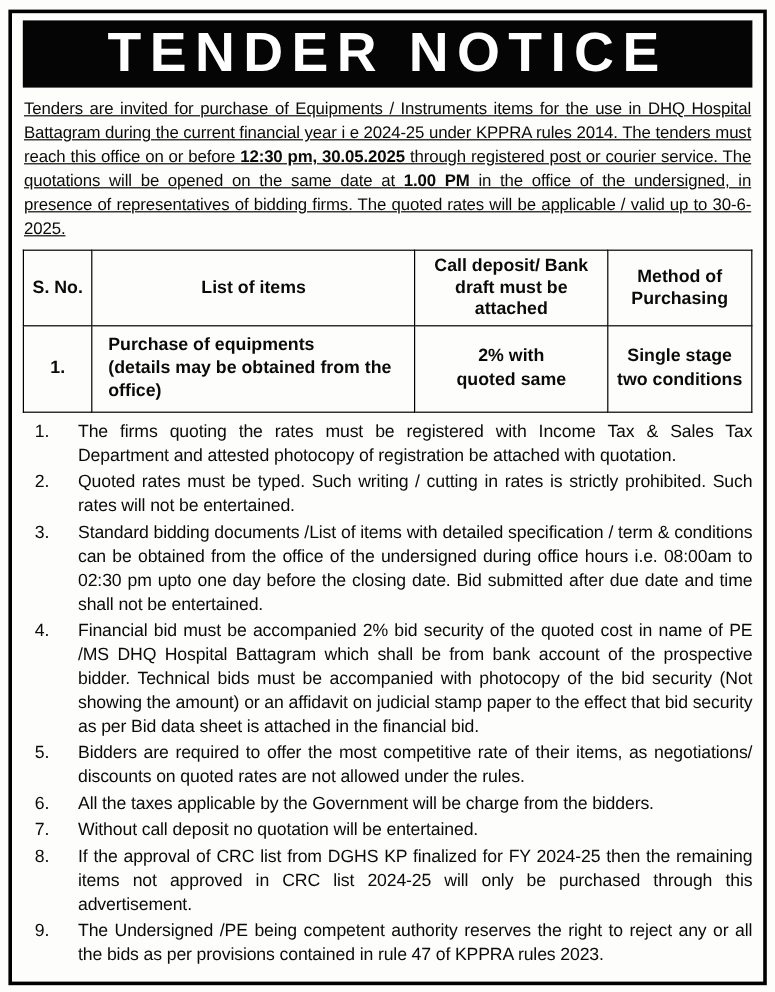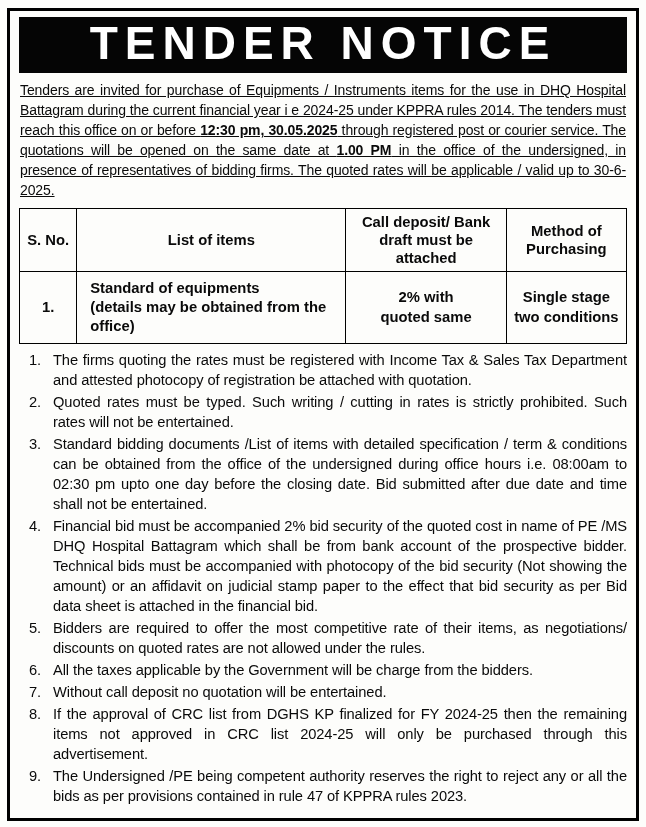--- a/index.html
+++ b/index.html
@@ -15,21 +15,21 @@
   th{line-height:1.22;padding-top:4px;padding-bottom:4px;}
   td{line-height:1.3;padding-top:7px;padding-bottom:7px;}
   .col-sno{width:8.5%;}
   .col-name{width:45.5%;}
   .col-deposit{width:26.5%;margin-top:39px;}
   .col-method{width:19.5%;text-align:center;}
   .cell-left{text-align:left;padding-left:13px;}
   .conditions{list-style:none;margin:7px 0 0;padding:0;}
   .conditions li{display:flex;margin-bottom:2px;font-size:14.7px;line-height:1.36;letter-spacing:-0.1px;}
   .cond-num{flex:0 0 34px;box-sizing:border-box;padding-left:10px;}
-  .cond-text{flex:1;text-align:justify;}
+  .cond-text{flex:1;text-align:justify;margin-left:12px;}
 </style>
 </head>
 <body>
 
 <div class="page">
   <div class="frame">
 
     <div class="banner">
       <span class="banner-text">TENDER NOTICE</span>
     </div>
@@ -42,21 +42,21 @@
           <th class="col-sno">S. No.</th>
           <th class="col-name">List of items</th>
           <th class="col-deposit">Call deposit/ Bank draft must be attached</th>
           <th class="col-method">Method of Purchasing</th>
         </tr>
       </thead>
       <tbody>
         <tr>
           <td>1.</td>
           <td class="cell-left">
-            <div>Standard of equipments</div>
+            <div>Purchase of equipments</div>
             <div>(details may be obtained from the office)</div>
           </td>
           <td>
             <div>2% with</div>
             <div>quoted same</div>
           </td>
           <td>
             <div>Single stage</div>
             <div>two conditions</div>
           </td>

